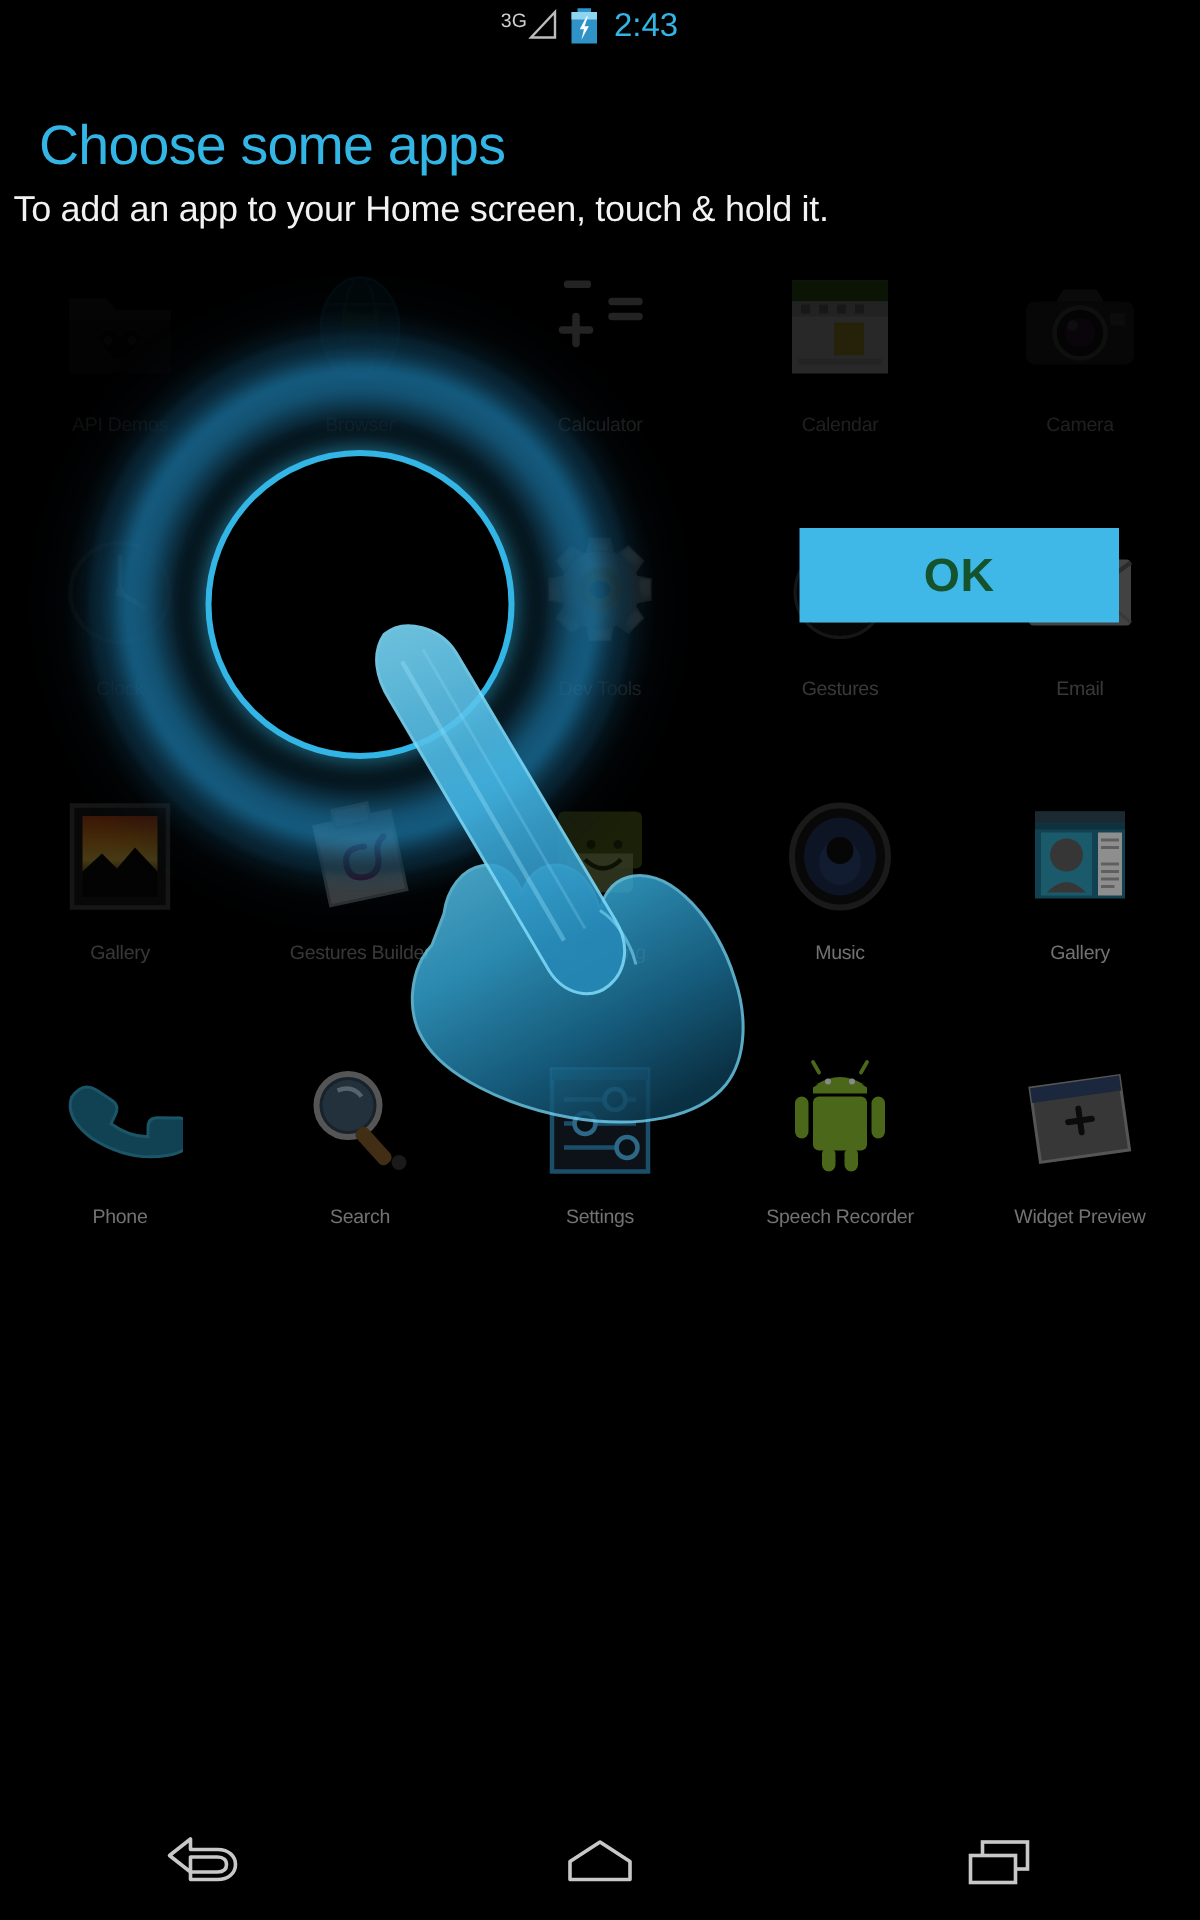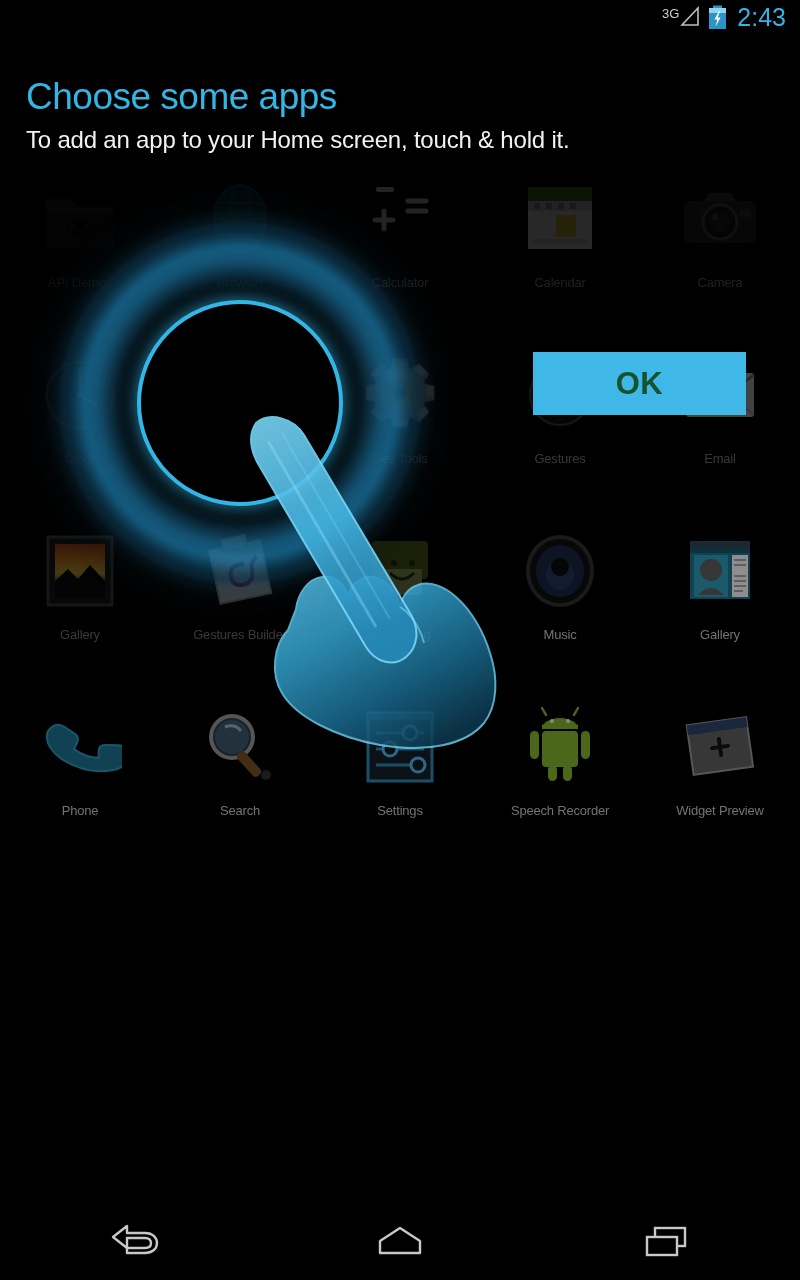--- a/index.html
+++ b/index.html
@@ -13,47 +13,47 @@
     position:relative;
     width:800px; height:1280px;
     background:#000;
     overflow:hidden;
   }
 
   
   #statusbar {
     position:absolute; top:0; left:0;
     width:800px; height:34px;
-    display:flex; align-items:center; justify-content:flex-end;
+    display:flex; align-items:center; justify-content:center;
     padding-right:14px;
     z-index:60;
   }
   .sb-net { display:flex; align-items:flex-end; margin-right:8px; }
   .sb-3g {
     font-size:13px; color:#cfcfcf; line-height:1;
     margin-right:1px; margin-bottom:8px;
     font-family:"Liberation Sans", sans-serif;
   }
   .sb-tri { width:20px; height:22px; position:relative; }
   .sb-tri svg { display:block; }
   .sb-batt { width:19px; height:25px; position:relative; margin-right:10px; }
   .sb-clock {
-    font-size:25px; color:#33b5e5; letter-spacing:0px;
+    font-size:22px; color:#33b5e5; letter-spacing:0px;
     font-family:"Liberation Sans", sans-serif;
   }
 
   
   #title {
     position:absolute; left:26px; top:76px;
     font-size:37px; color:#33b5e5;
     letter-spacing:-0.5px;
     z-index:30;
   }
   #subtitle {
-    position:absolute; left:26px; top:126px;
+    position:absolute; left:9px; top:126px;
     font-size:24px; color:#f2f2f2;
     letter-spacing:-0.2px;
     z-index:30;
   }
 
   
   #grid {
     position:absolute; left:0; top:165px;
     width:800px;
     display:grid;

